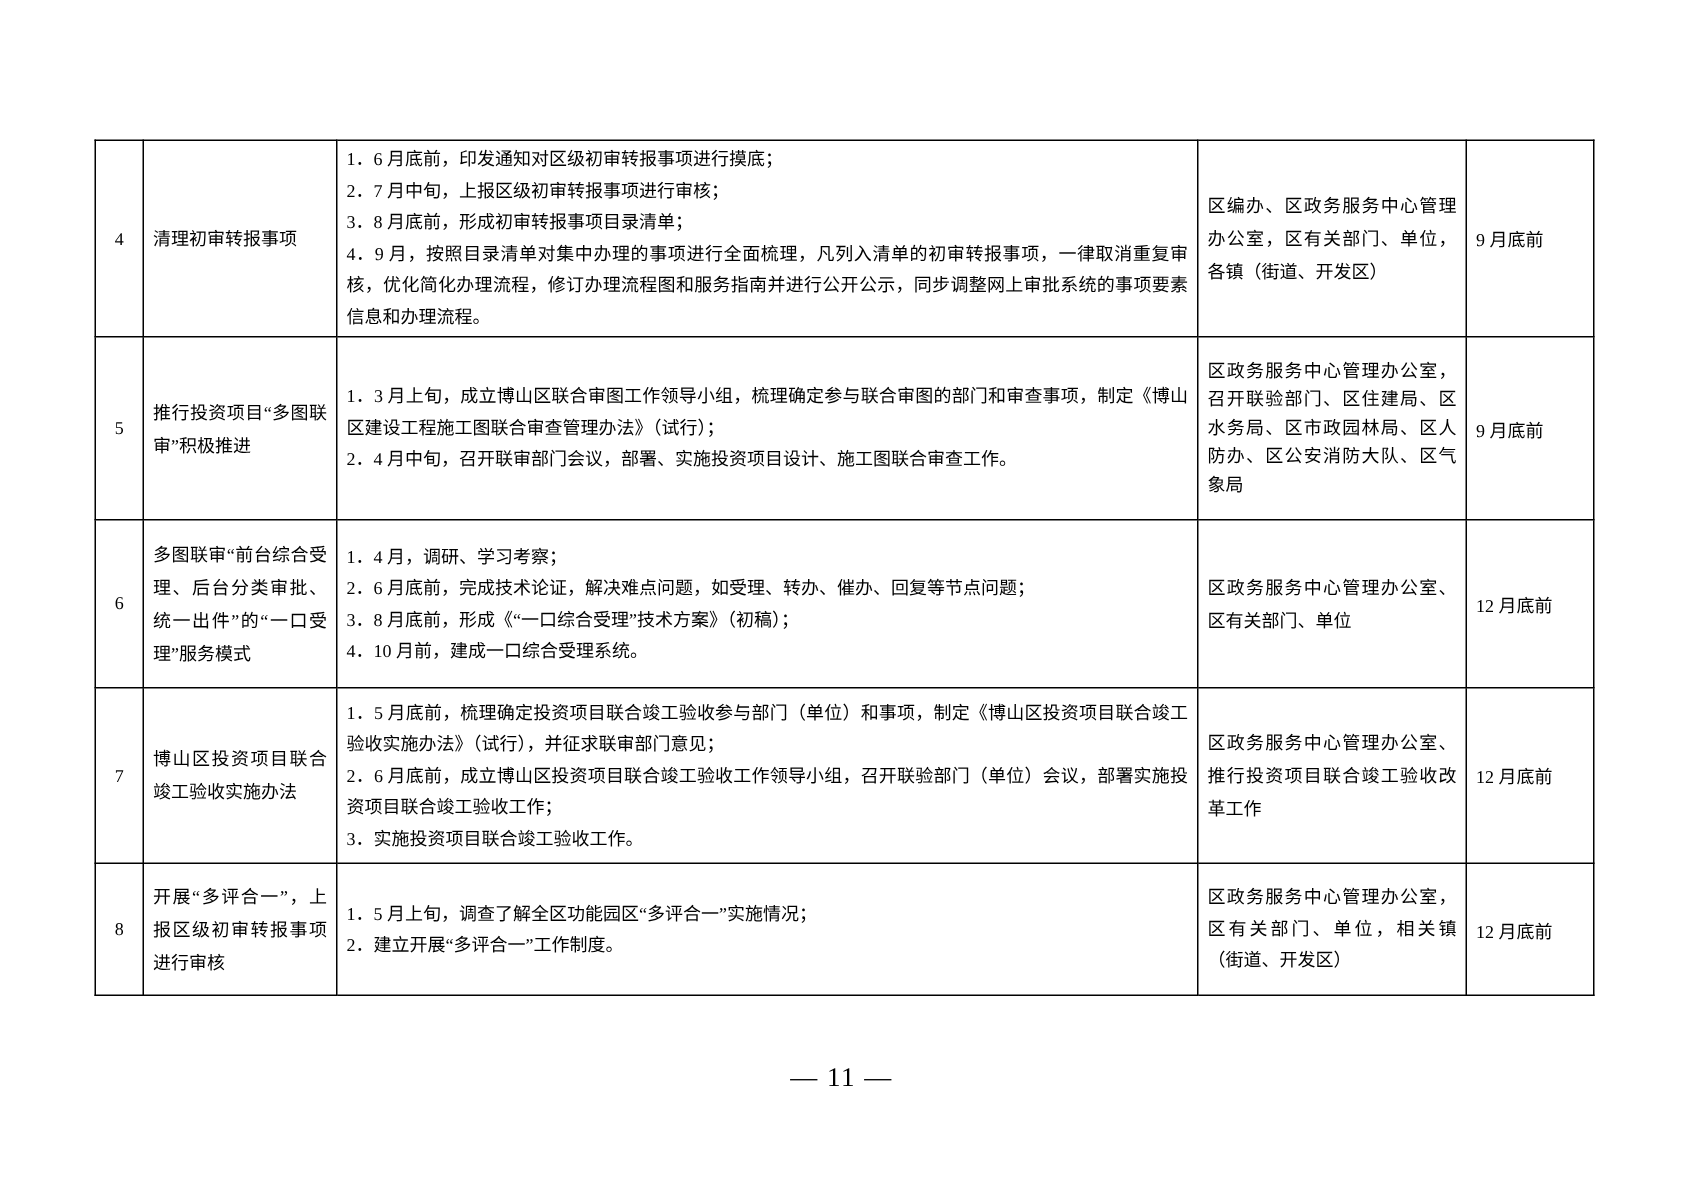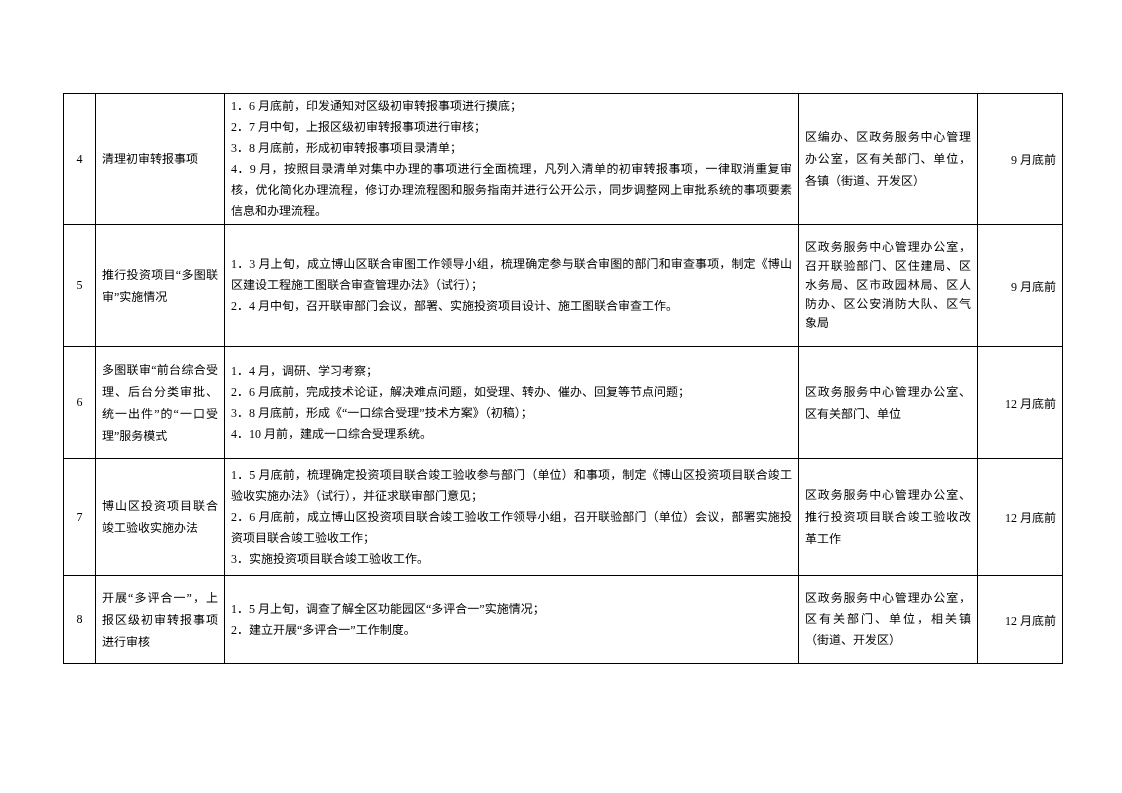--- a/index.html
+++ b/index.html
@@ -55,21 +55,21 @@
   td.dept {
     line-height: 22px;
     padding: 2px 8px;
     text-align: justify;
     text-justify: inter-character;
   }
   td.dept .lead { font-weight: normal; }
   tr.r5 td.dept { line-height: 19px; }
   tr.r8 td.dept { line-height: 21px; }
   td.deadline {
-    text-align: right;
+    text-align: left;
     white-space: nowrap;
     padding: 2px 2px;
   }
   .pagenum {
     position: absolute;
     left: 0; top: 708px;
     width: 100%;
     text-align: center;
     font-size: 18px;
     letter-spacing: 1px;
@@ -94,21 +94,21 @@
         <td class="task">清理初审转报事项</td>
         <td class="details">1．6 月底前，印发通知对区级初审转报事项进行摸底；
 2．7 月中旬，上报区级初审转报事项进行审核；
 3．8 月底前，形成初审转报事项目录清单；
 4．9 月，按照目录清单对集中办理的事项进行全面梳理，凡列入清单的初审转报事项，一律取消重复审核，优化简化办理流程，修订办理流程图和服务指南并进行公开公示，同步调整网上审批系统的事项要素信息和办理流程。</td>
         <td class="dept"><span class="lead">区编办、区政务服务中心管理办公室</span><span>，区有关部门、单位，各镇（街道、开发区）</span></td>
         <td class="deadline">9 月底前</td>
       </tr>
       <tr class="r5">
         <td class="num">5</td>
-        <td class="task">推行投资项目“多图联审”实施情况</td>
+        <td class="task">推行投资项目“多图联审”积极推进</td>
         <td class="details">1．3 月上旬，成立博山区联合审图工作领导小组，梳理确定参与联合审图的部门和审查事项，制定《博山区建设工程施工图联合审查管理办法》（试行）；
 2．4 月中旬，召开联审部门会议，部署、实施投资项目设计、施工图联合审查工作。</td>
         <td class="dept"><span class="lead">区政务服务中心管理办公室</span><span>，召开联验部门、区住建局、区水务局、区市政园林局、区人防办、区公安消防大队、区气象局</span></td>
         <td class="deadline">9 月底前</td>
       </tr>
       <tr class="r6">
         <td class="num">6</td>
         <td class="task">多图联审“前台综合受理、后台分类审批、统一出件”的“一口受理”服务模式</td>
         <td class="details">1．4 月，调研、学习考察；
 2．6 月底前，完成技术论证，解决难点问题，如受理、转办、催办、回复等节点问题；
@@ -130,14 +130,15 @@
         <td class="num">8</td>
         <td class="task">开展“多评合一”，上报区级初审转报事项进行审核</td>
         <td class="details">1．5 月上旬，调查了解全区功能园区“多评合一”实施情况；
 2．建立开展“多评合一”工作制度。</td>
         <td class="dept"><span class="lead">区政务服务中心管理办公室</span><span>，区有关部门、单位，相关镇（街道、开发区）</span></td>
         <td class="deadline">12 月底前</td>
       </tr>
     </tbody>
   </table>
 
+  <div class="pagenum">— 11 —</div>
 
 </div>
 
 </body></html>

